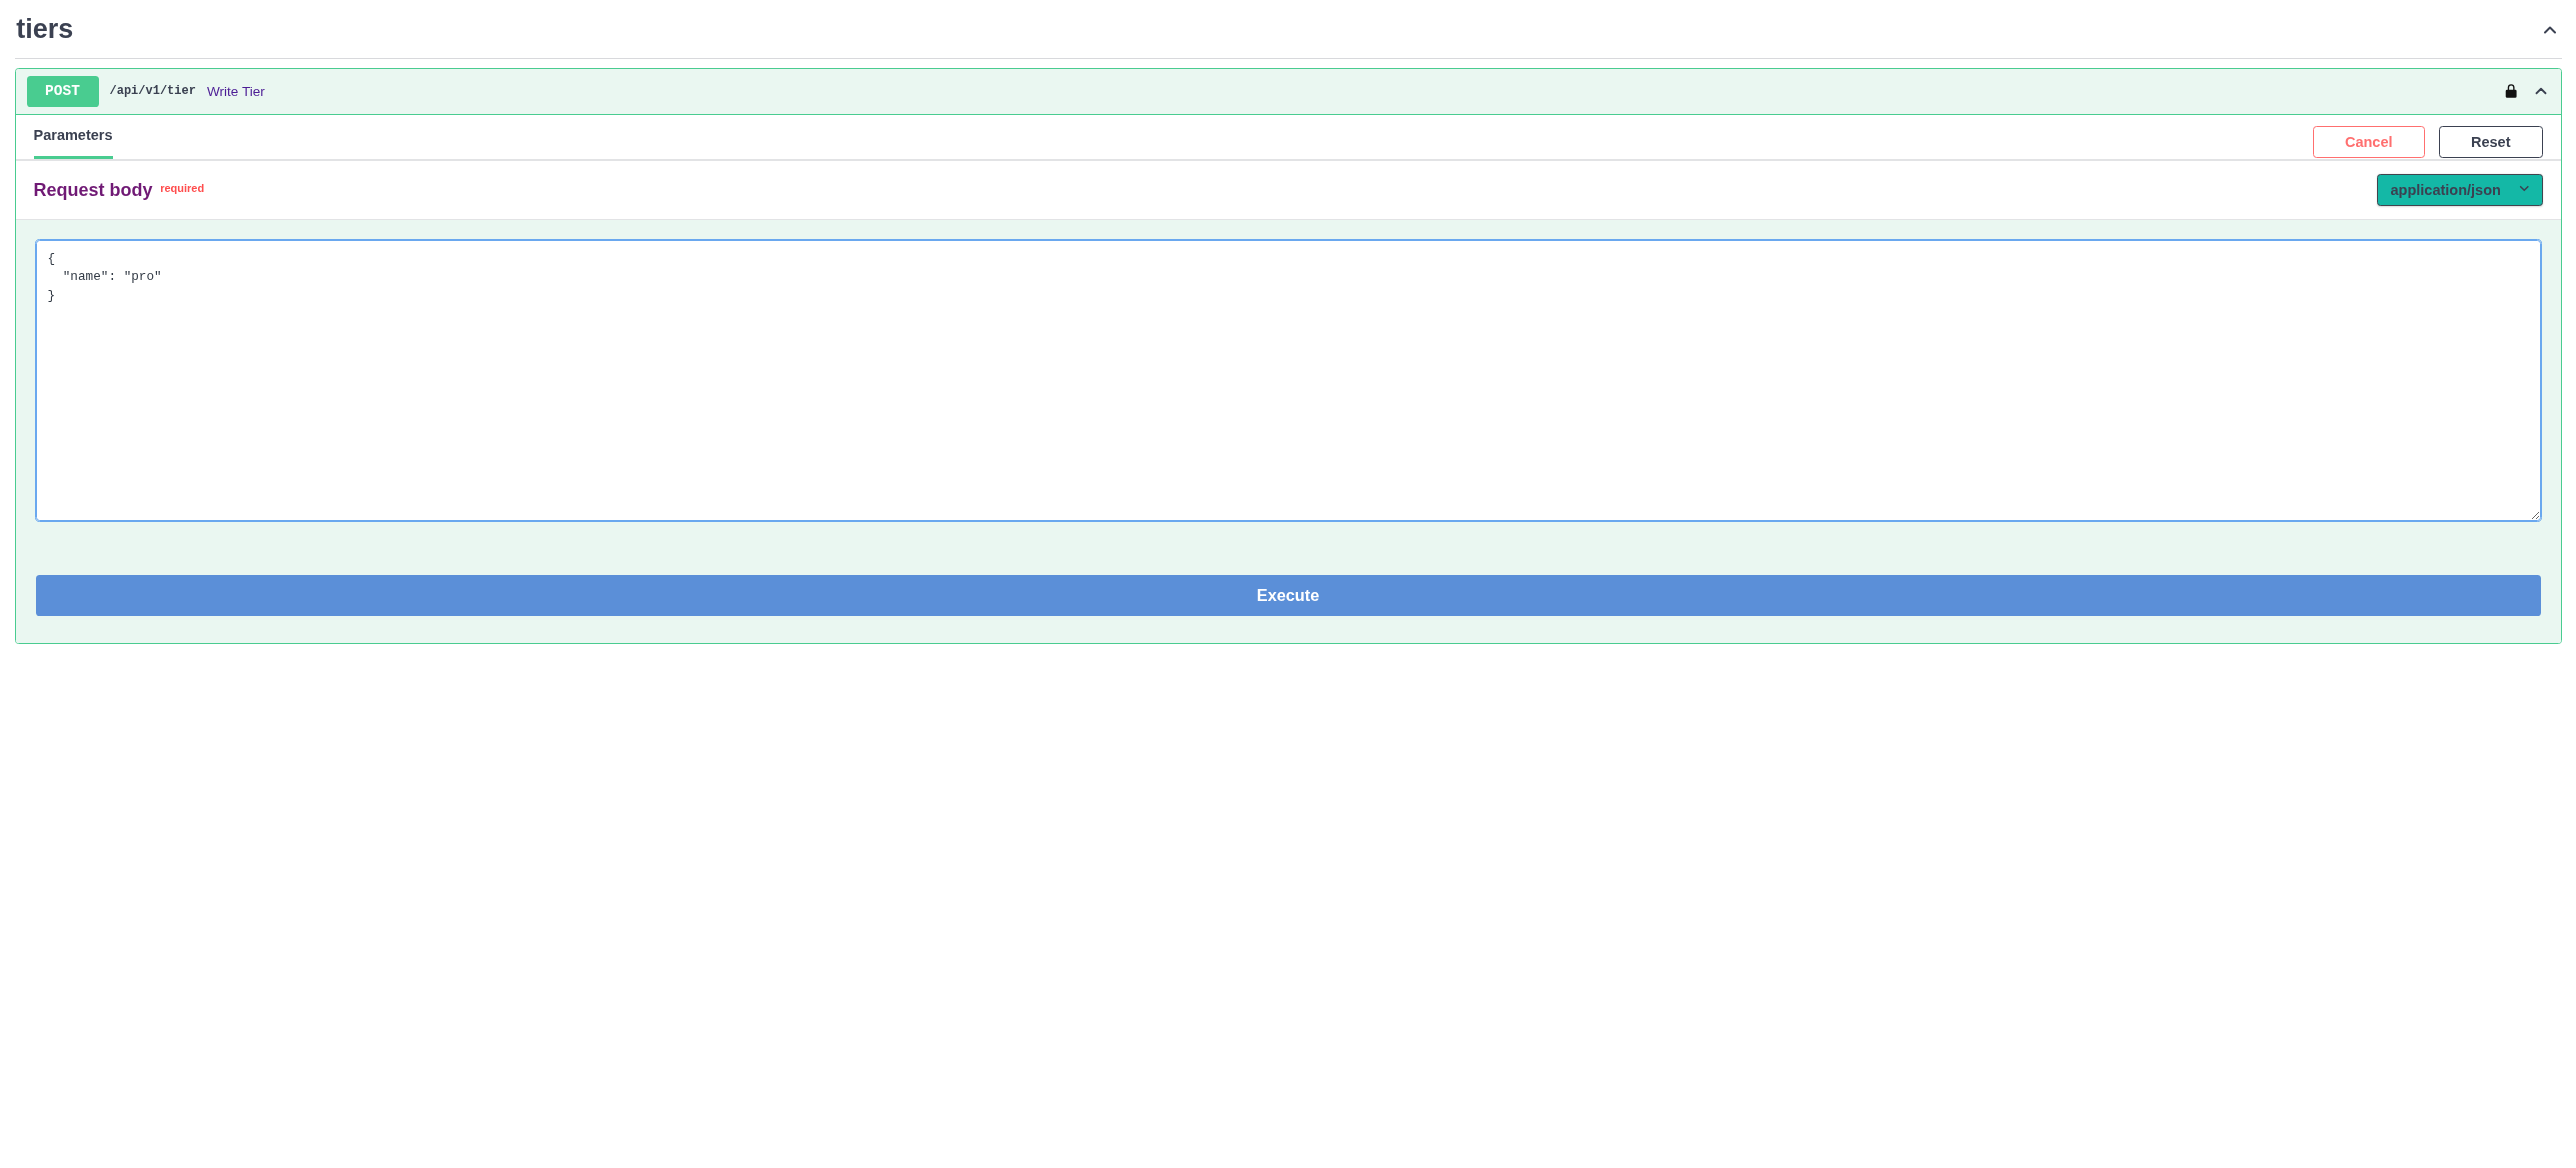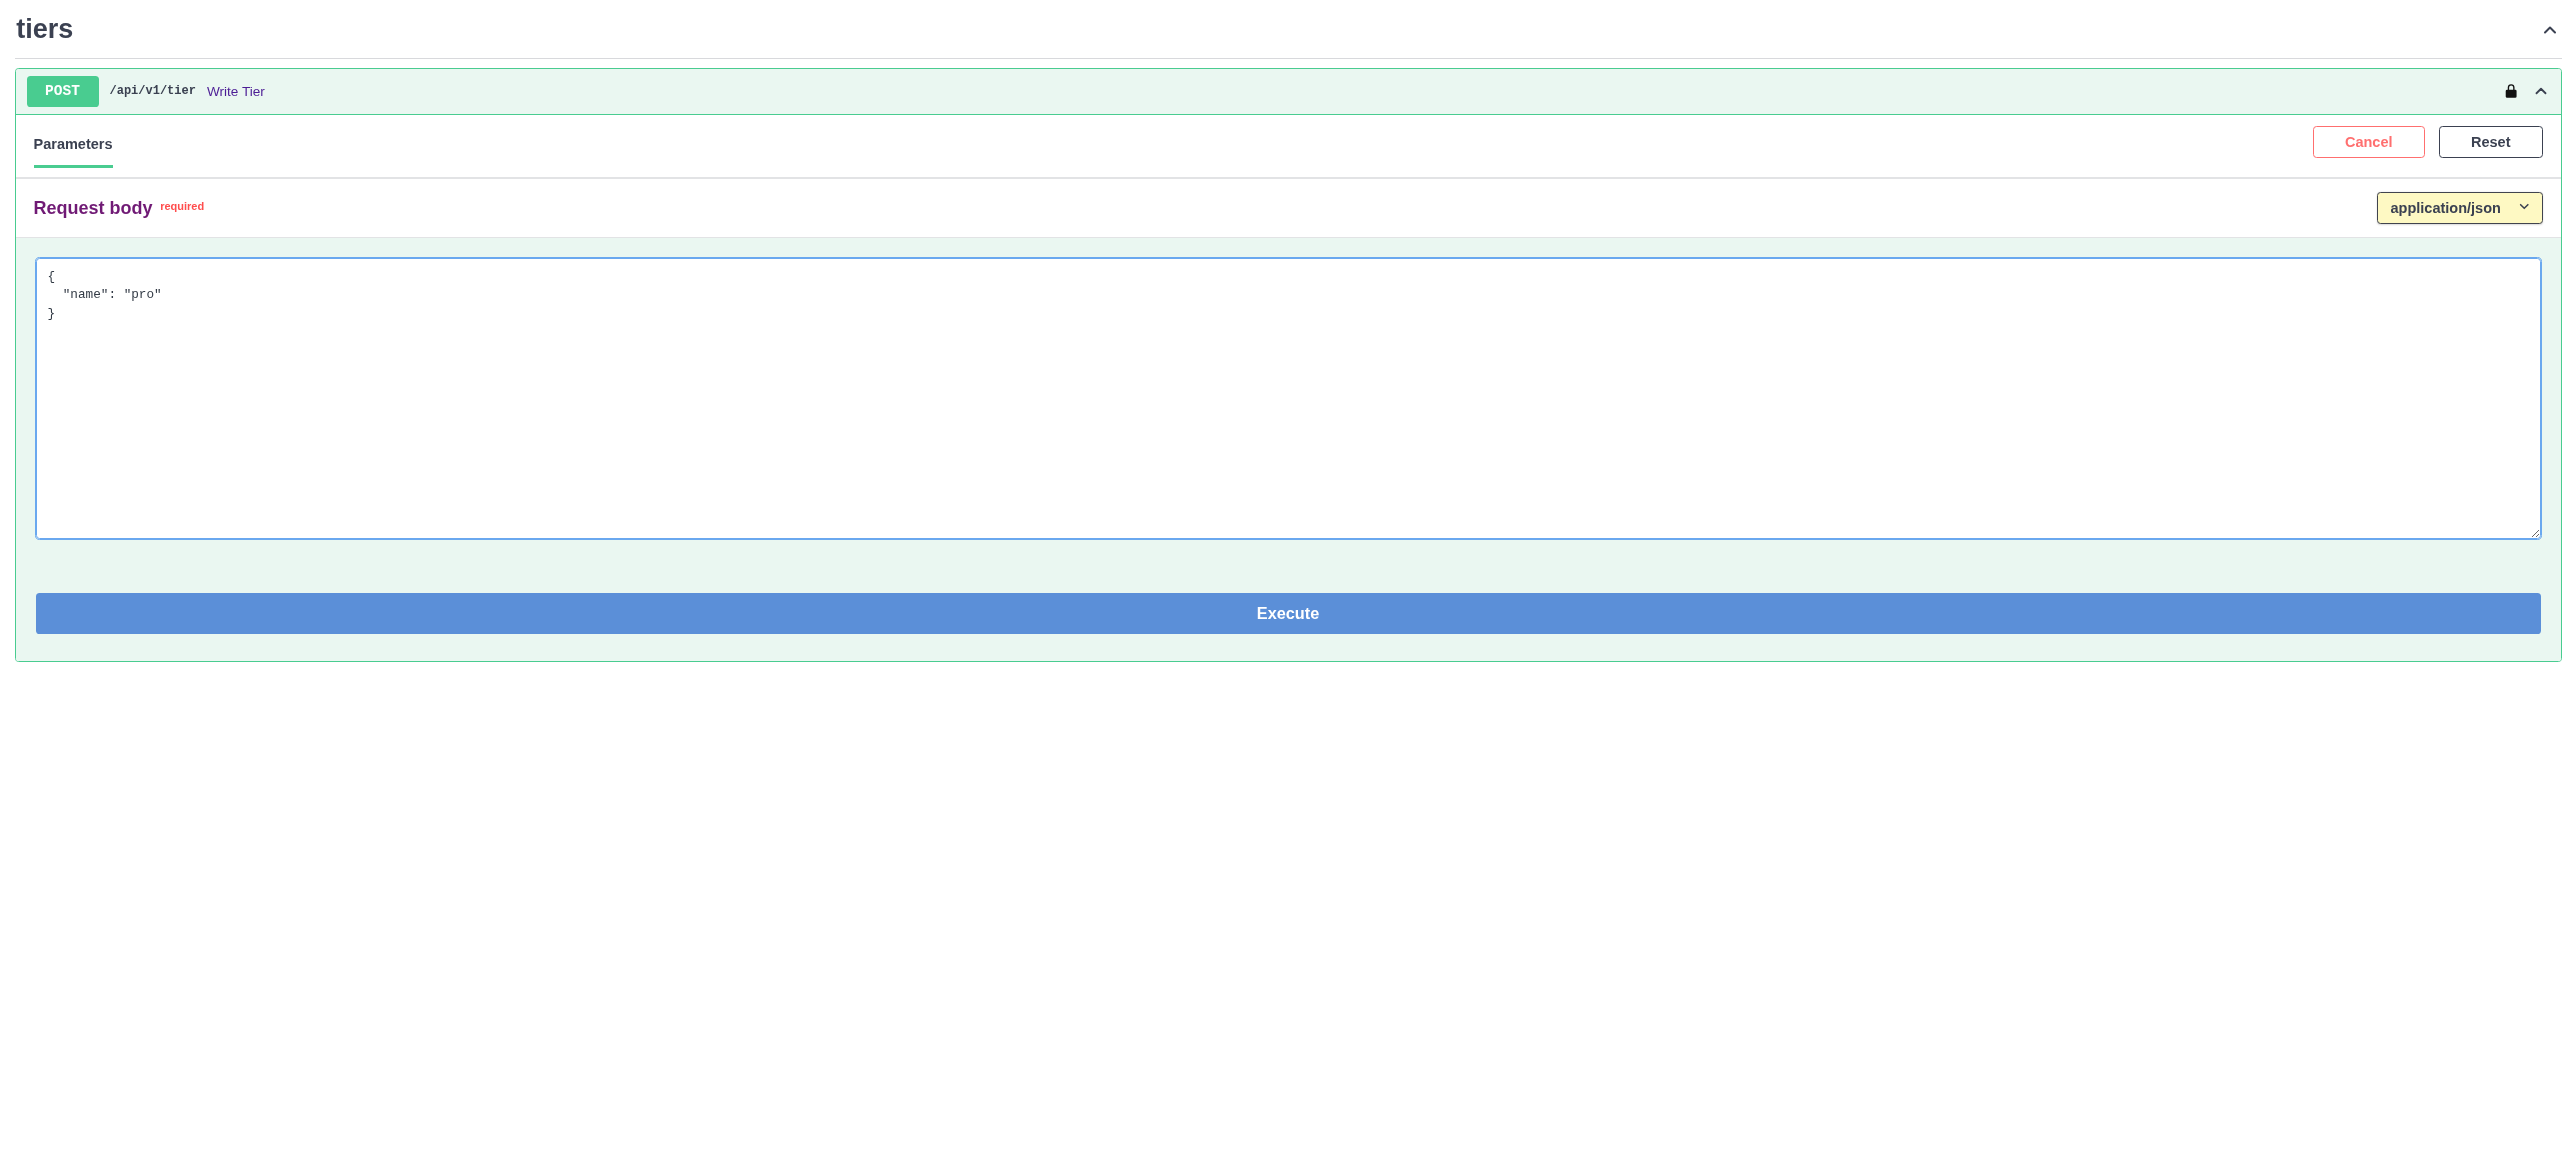--- a/index.html
+++ b/index.html
@@ -96,21 +96,21 @@
     border-bottom: 3.6px solid #49cc90;
     padding-bottom: 12.7px;
     margin-bottom: -0.9px;
   }
   .param-title {
     font-size: 14.5px;
     font-weight: 700;
     color: #3b4151;
   }
   .param-actions {
-    display:flex; gap:14.5px; padding-bottom: 19px;
+    display:flex; gap:14.5px; padding-bottom: 1px;
   }
   .btn {
     font-size: 14.5px;
     font-weight: 700;
     padding: 7.2px 31px;
     border-radius: 3.6px;
     cursor: pointer;
     background: #fff;
   }
   .btn-cancel {
@@ -154,21 +154,21 @@
   }
   .ct-select {
     appearance: none;
     -webkit-appearance: none;
     border: 1.8px solid #41444e;
     border-radius: 3.6px;
     padding: 7.2px 40px 7.2px 12.7px;
     font-size: 14.5px;
     font-weight: 700;
     color: #3b4151;
-    background: #fef9c3;
+    background: #14b8a6;
     box-shadow: 0 0.9px 1.8px rgba(0,0,0,0.15);
     cursor:pointer;
   }
   .ct-select-wrap { position: relative; }
   .ct-select-wrap .chev-sm {
     position:absolute; right:11px; top:50%; transform:translateY(-50%);
     pointer-events:none;
   }
 
   

